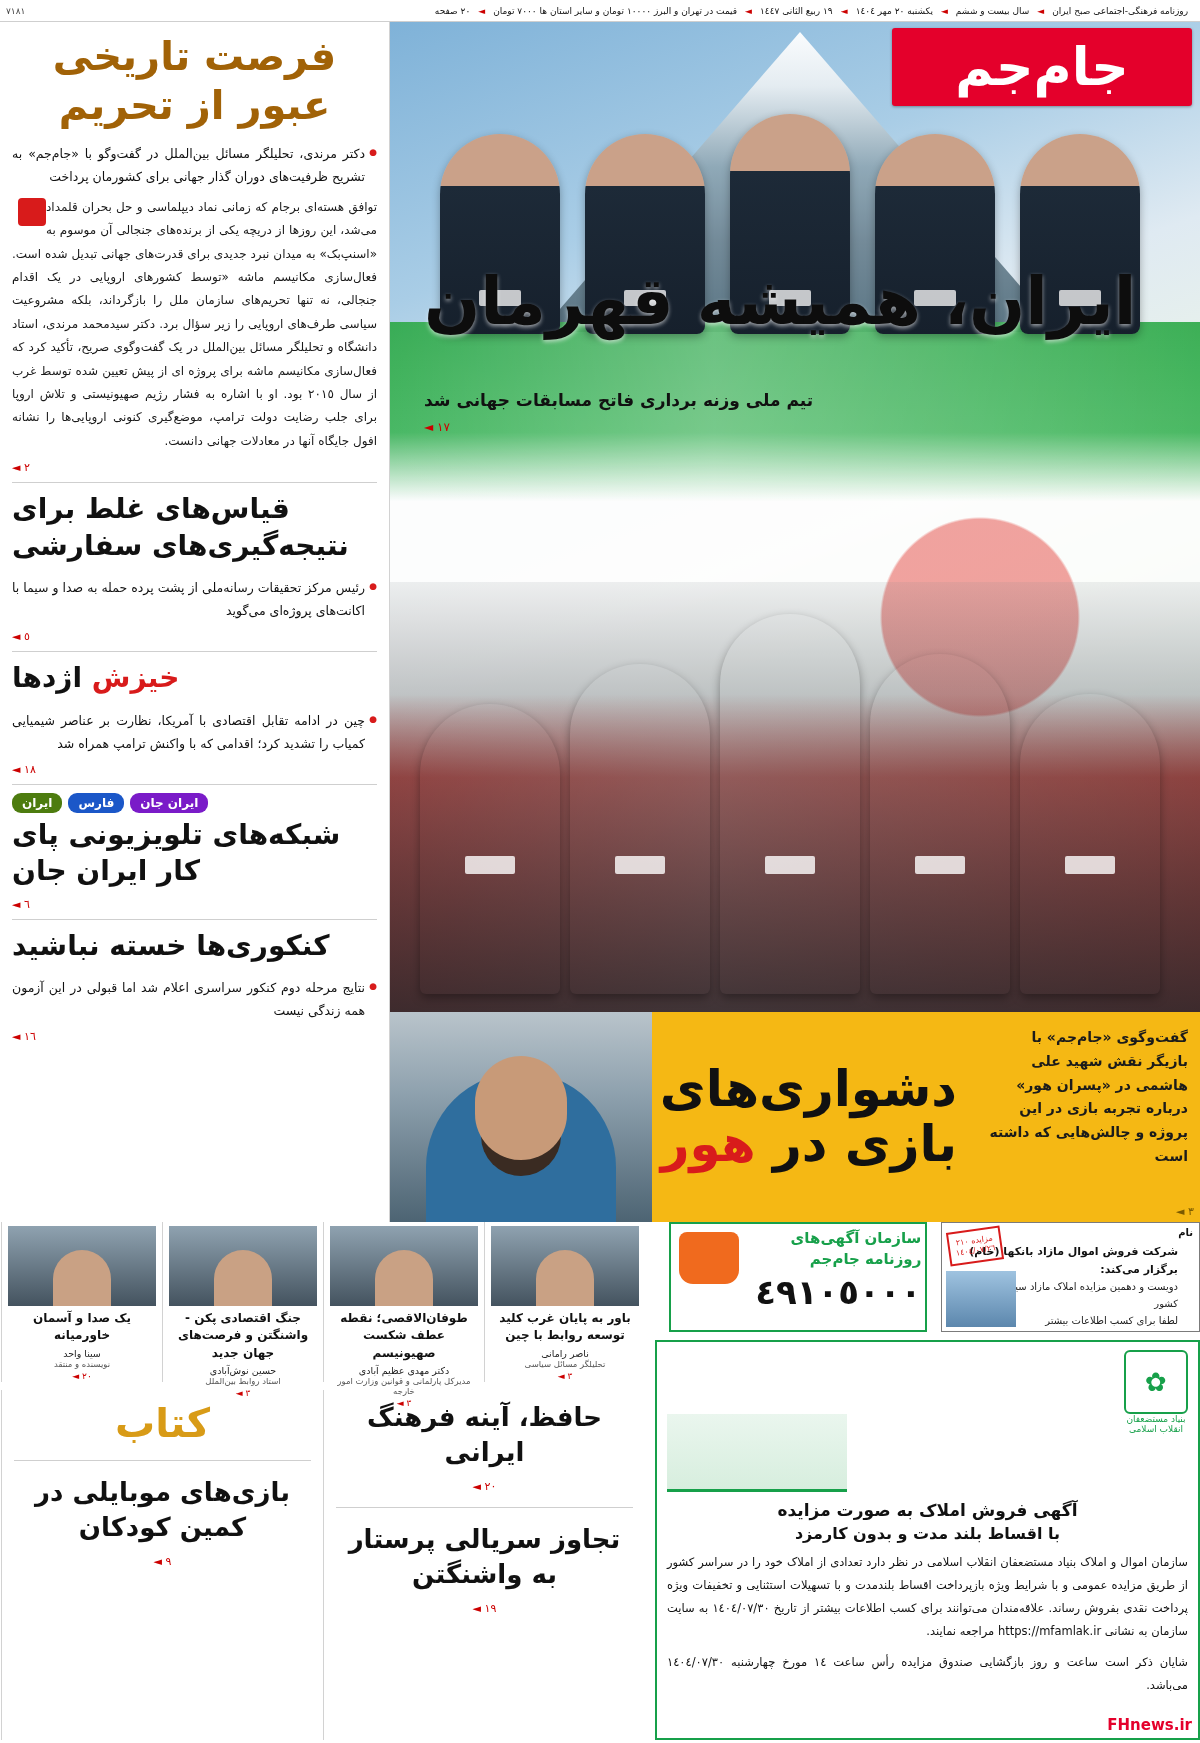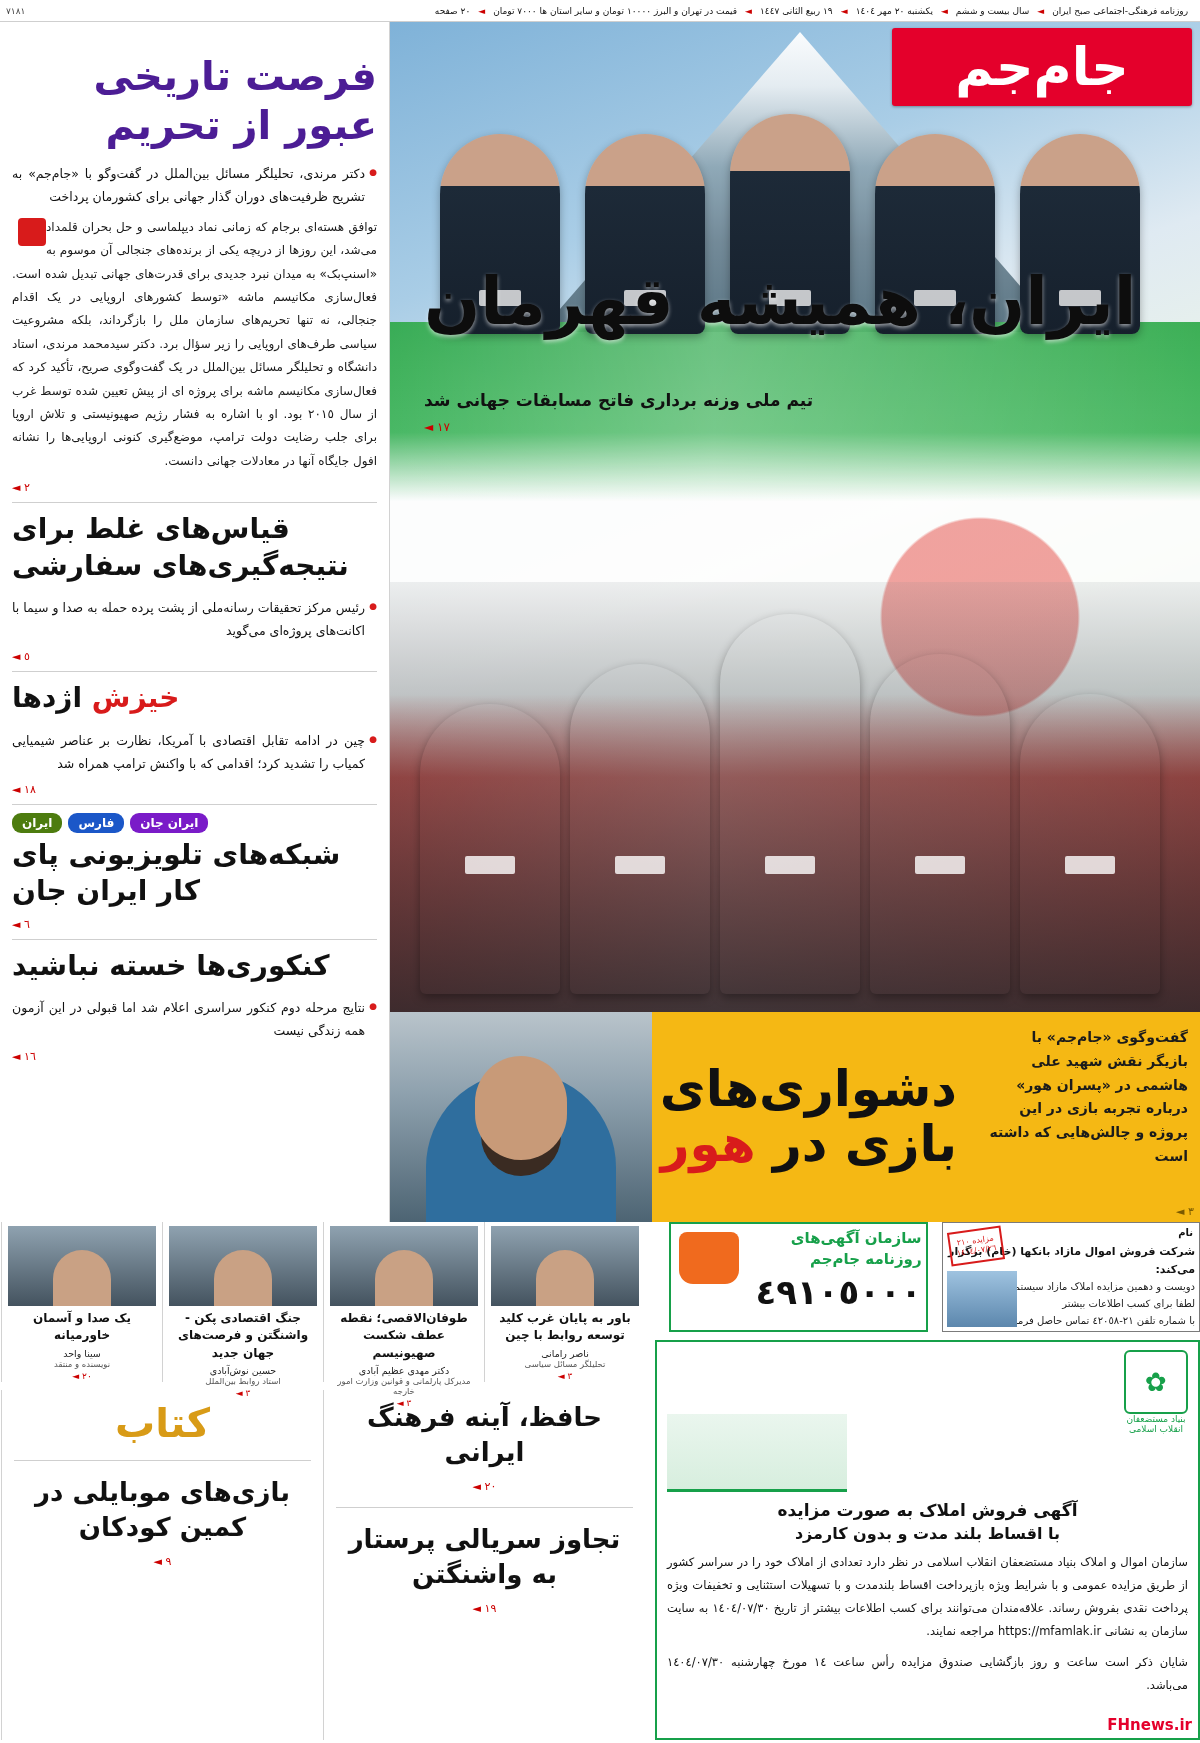--- a/index.html
+++ b/index.html
@@ -144,21 +144,21 @@
     box-shadow:0 22px 0 -6px #3a2b22;
   }
   .ypage { position:absolute; bottom:4px; right:6px; font-size:11px; color:#7a5a00; }
 
   
   .newscol {
     width:390px; height:1200px; border-right:1px solid #d2d2d2;
     padding:10px 12px; direction:rtl; text-align:right; position:relative;
   }
   .lead-title {
-    font-size:40px; font-weight:bold; line-height:1.22; color:#4c1d95; text-align:right;margin-top:20px;
+    font-size:40px; font-weight:bold; line-height:1.22; color:#a16207; text-align:center;
   }
   .bullet {
     margin-top:12px; font-size:12.5px; line-height:1.85; color:#111;
     text-align:justify; position:relative; padding-right:12px;
   }
   .bullet::before { content:"●"; position:absolute; right:0; top:2px; color:#d81b1b; font-size:9px; }
   .body-text {
     margin-top:8px; font-size:12px; line-height:1.95; color:#1a1a1a; text-align:justify;
   }
   .body-text .dropcap-logo {
@@ -178,21 +178,21 @@
   .badge.b3 { background:#7a1bc8; }
 
   
   .bottom { position:absolute; top:1222px; right:0; width:1200px; height:521px; }
 
   .ad-row { position:absolute; top:0; right:0; width:545px; height:110px; display:flex; direction:rtl; }
   .ad-box {
     border:1px solid #7b7b7b; margin-left:14px; position:relative;
     direction:rtl; text-align:right; overflow:hidden; background:#fff;
   }
-  .ad1 { width:265px; height:110px; padding:4px 4px 4px 4px; }
+  .ad1 { width:265px; height:110px; padding:4px 21px 4px 4px; }
   .ad1 .bank {
     position:absolute; top:4px; right:6px; font-size:10px; font-weight:bold; color:#111;
   }
   .ad1 .ttl { font-size:11px; font-weight:bold; color:#111; margin-top:16px; line-height:1.6;}
   .ad1 .sub { font-size:10px; line-height:1.7; color:#222; }
   .ad1 .stamp {
     position:absolute; top:6px; left:6px; width:54px; height:34px; border:2px solid #d81b1b;
     color:#d81b1b; font-size:8px; display:flex; align-items:center; justify-content:center;
     transform:rotate(-8deg); text-align:center; line-height:1.2;
   }

